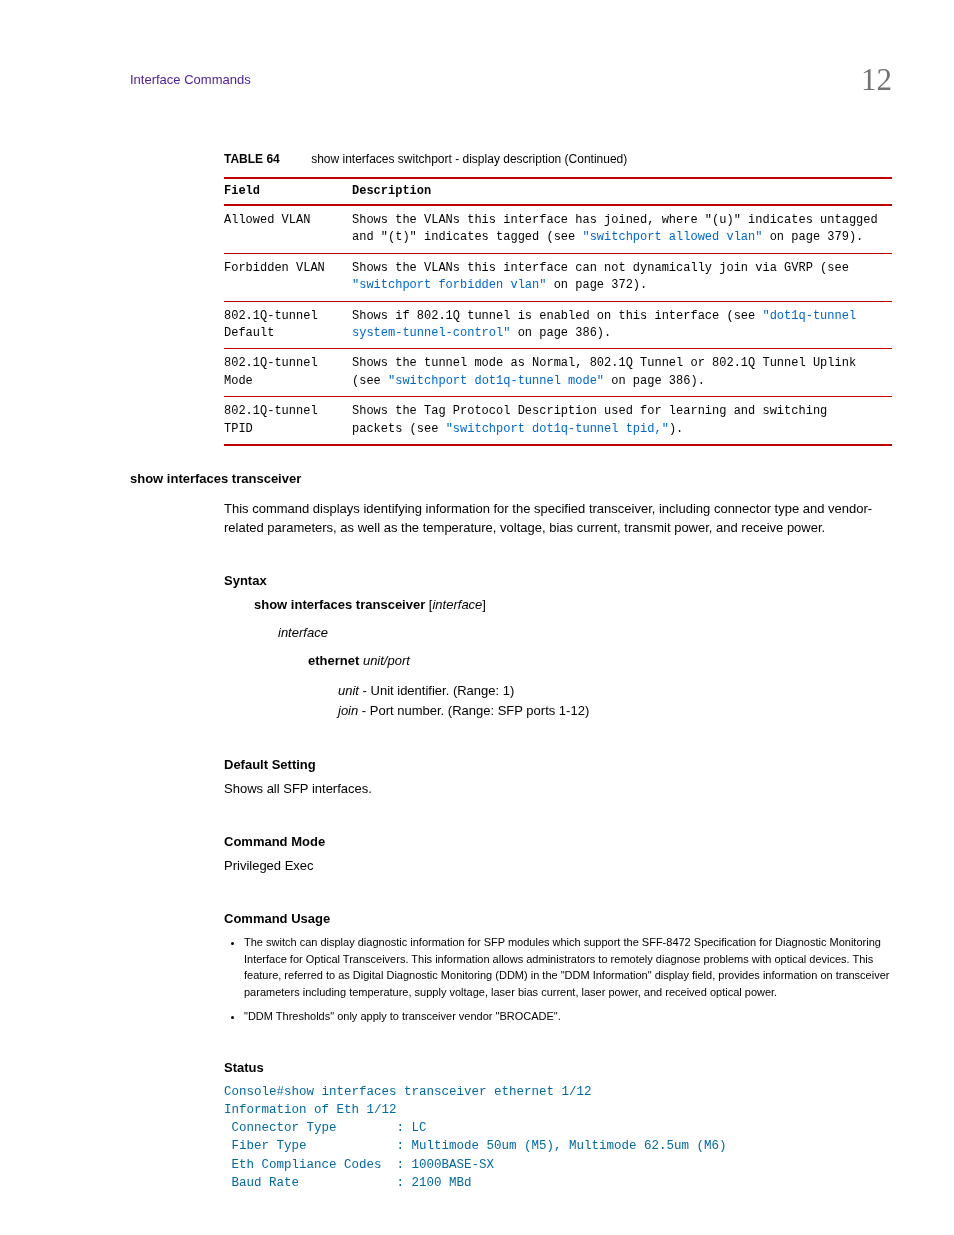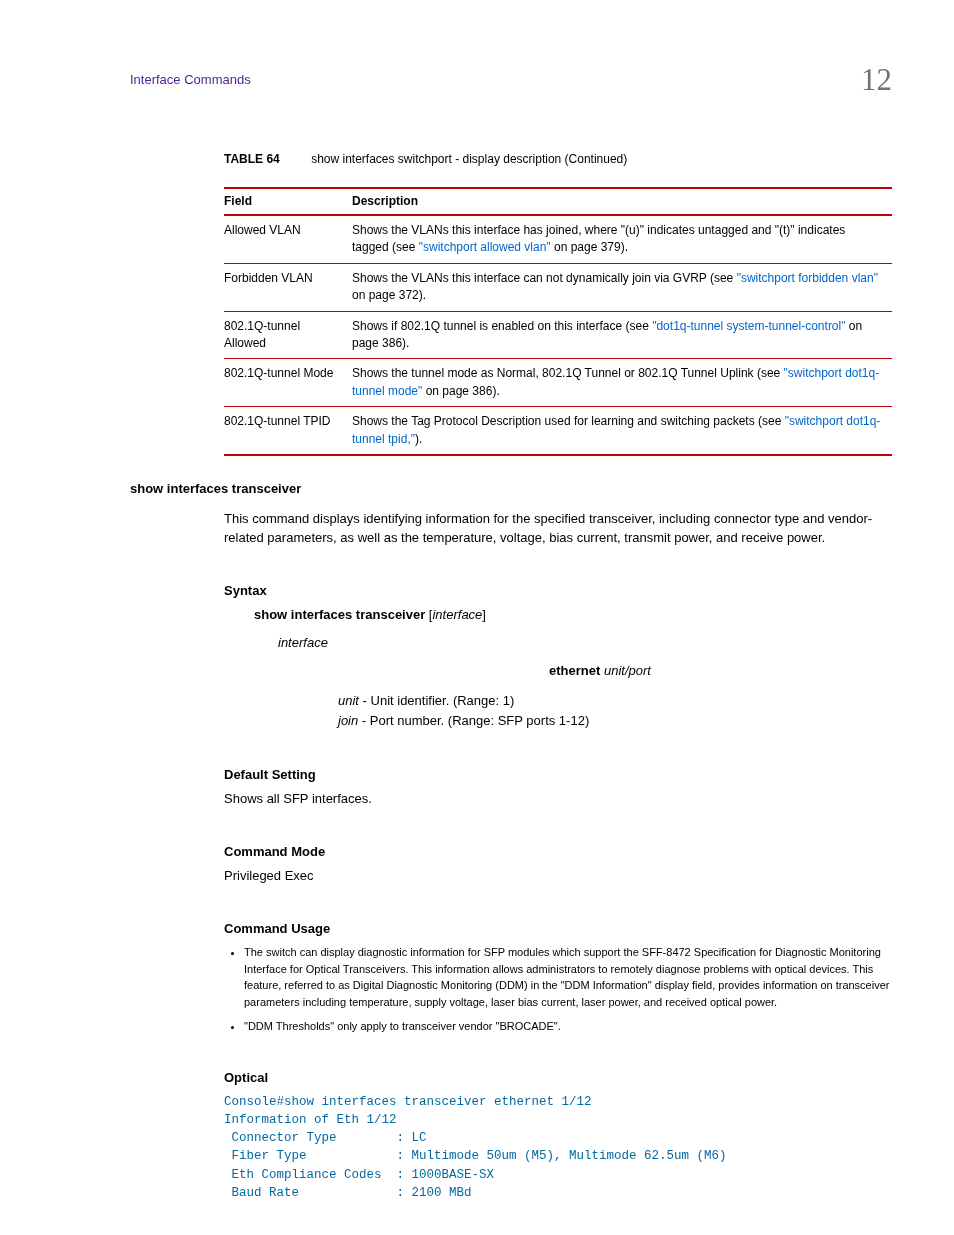--- a/index.html
+++ b/index.html
@@ -32,27 +32,28 @@
     font-weight: 400;
     font-family: Georgia, serif;
     color: #737373;
   }
   .table-block {
     margin-left: 94px;
     margin-bottom: 24px;
   }
   .table-caption {
     font-size: 12px;
-    margin-bottom: 19px;
+    margin-bottom: 9px;
   }
   .table-caption b { font-weight: bold; margin-right: 28px;}
   table.desc {
     width: 100%;
     border-collapse: collapse;
     font-size: 12px;
+    font-family: Liberation Mono, monospace;
   }
   table.desc thead th {
     text-align: left;
     font-weight: bold;
     padding: 4px 6px 4px 0;
     border-top: 2px solid #c20000;
     border-bottom: 2px solid #c20000;
   }
   table.desc tbody td {
     padding: 6px 10px 6px 0;
@@ -75,21 +76,21 @@
     font-size: 13px;
     line-height: 1.45;
   }
   .sub-heading {
     font-weight: bold;
     font-size: 13px;
     margin: 34px 0 6px 94px;
   }
   .indent-1 { margin-left: 124px; font-size: 13px; margin-bottom: 10px; }
   .indent-2 { margin-left: 148px; font-size: 13px; margin-bottom: 10px; }
-  .indent-3 { margin-left: 178px; font-size: 13px; margin-bottom: 10px; text-align: center; }
+  .indent-3 { margin-left: 178px; font-size: 13px; margin-bottom: 10px; }
   .indent-4 { margin-left: 208px; font-size: 13px; margin-bottom: 8px; line-height:1.6;}
   .italic { font-style: italic; }
   .bold { font-weight: bold; }
   ul.bullets {
     margin: 4px 0 14px 94px;
     padding-left: 20px;
     font-size: 11px;
     line-height: 1.5;
   }
   ul.bullets li { margin-bottom: 8px; }
@@ -139,21 +140,21 @@
       <tbody>
         <tr>
           <td>Allowed VLAN</td>
           <td><span>Shows the VLANs this interface has joined, where "(u)" indicates untagged and "(t)" indicates tagged (see </span><a class="link">"switchport allowed vlan"</a><span> on page 379).</span></td>
         </tr>
         <tr>
           <td>Forbidden VLAN</td>
           <td><span>Shows the VLANs this interface can not dynamically join via GVRP (see </span><a class="link">"switchport forbidden vlan"</a><span> on page 372).</span></td>
         </tr>
         <tr>
-          <td>802.1Q-tunnel Allowed</td>
+          <td>802.1Q-tunnel Default</td>
           <td><span>Shows if 802.1Q tunnel is enabled on this interface (see </span><a class="link">"dot1q-tunnel system-tunnel-control"</a><span> on page 386).</span></td>
         </tr>
         <tr>
           <td>802.1Q-tunnel Mode</td>
           <td><span>Shows the tunnel mode as Normal, 802.1Q Tunnel or 802.1Q Tunnel Uplink (see </span><a class="link">"switchport dot1q-tunnel mode"</a><span> on page 386).</span></td>
         </tr>
         <tr>
           <td>802.1Q-tunnel TPID</td>
           <td><span>Shows the Tag Protocol Description used for learning and switching packets (see </span><a class="link">"switchport dot1q-tunnel tpid,"</a><span>).</span></td>
         </tr>
@@ -185,21 +186,21 @@
 
   <div class="sub-heading">Command Mode</div>
   <div class="body-text">Privileged Exec</div>
 
   <div class="sub-heading">Command Usage</div>
   <ul class="bullets">
     <li>The switch can display diagnostic information for SFP modules which support the SFF-8472 Specification for Diagnostic Monitoring Interface for Optical Transceivers. This information allows administrators to remotely diagnose problems with optical devices. This feature, referred to as Digital Diagnostic Monitoring (DDM) in the "DDM Information" display field, provides information on transceiver parameters including temperature, supply voltage, laser bias current, laser power, and received optical power.</li>
     <li>"DDM Thresholds" only apply to transceiver vendor "BROCADE".</li>
   </ul>
 
-  <div class="sub-heading">Optical</div>
+  <div class="sub-heading">Status</div>
   <pre class="example">Console#show interfaces transceiver ethernet 1/12
 Information of Eth 1/12
  Connector Type        : LC
  Fiber Type            : Multimode 50um (M5), Multimode 62.5um (M6)
  Eth Compliance Codes  : 1000BASE-SX
  Baud Rate             : 2100 MBd</pre>
 
   <div class="footer">
     <div>
       <span>Brocade 6910 Ethernet Access Switch Configuration Guide</span><br>

